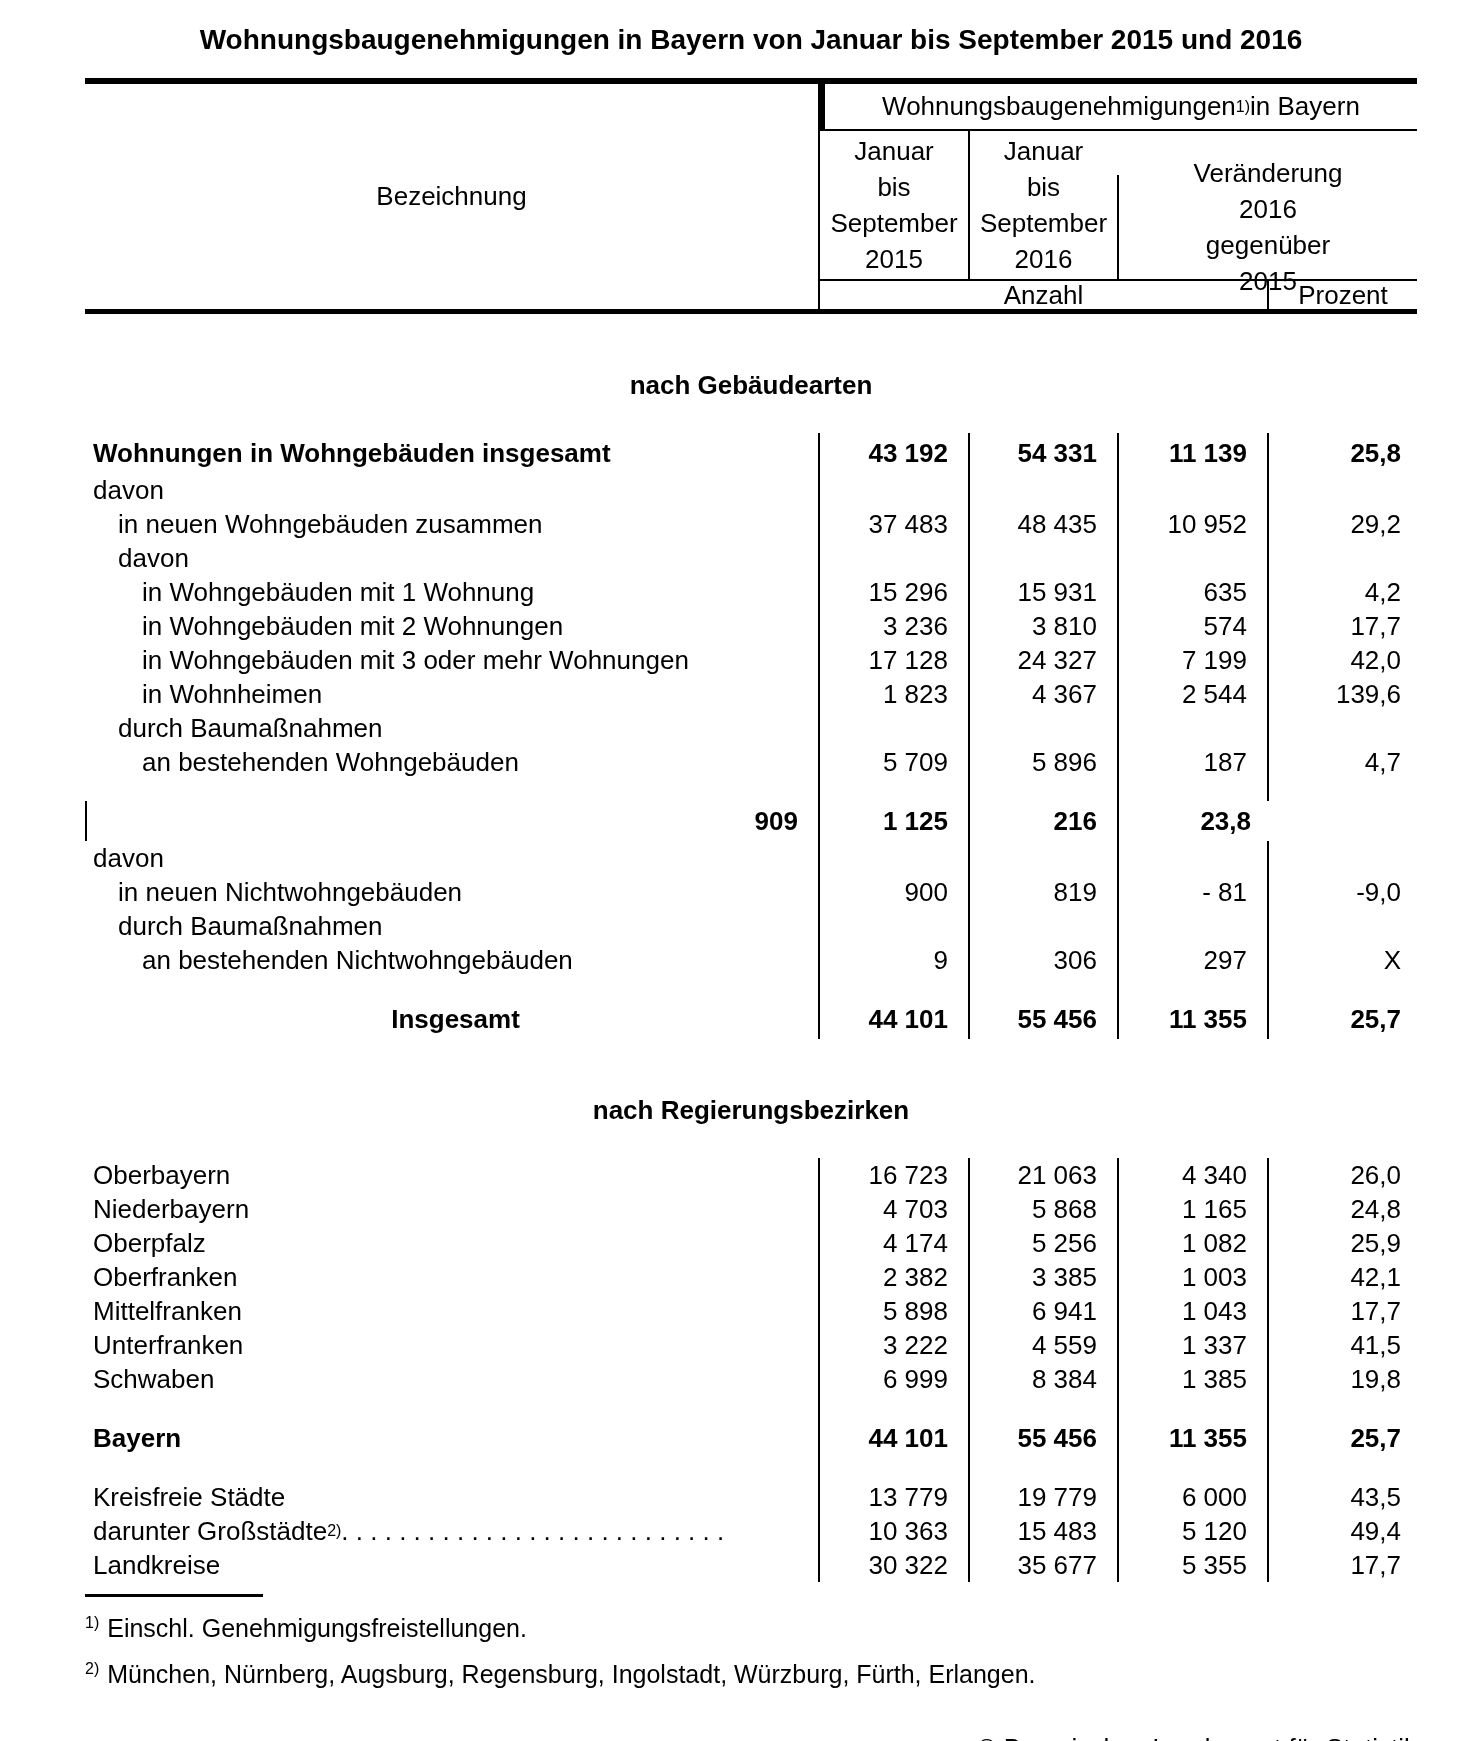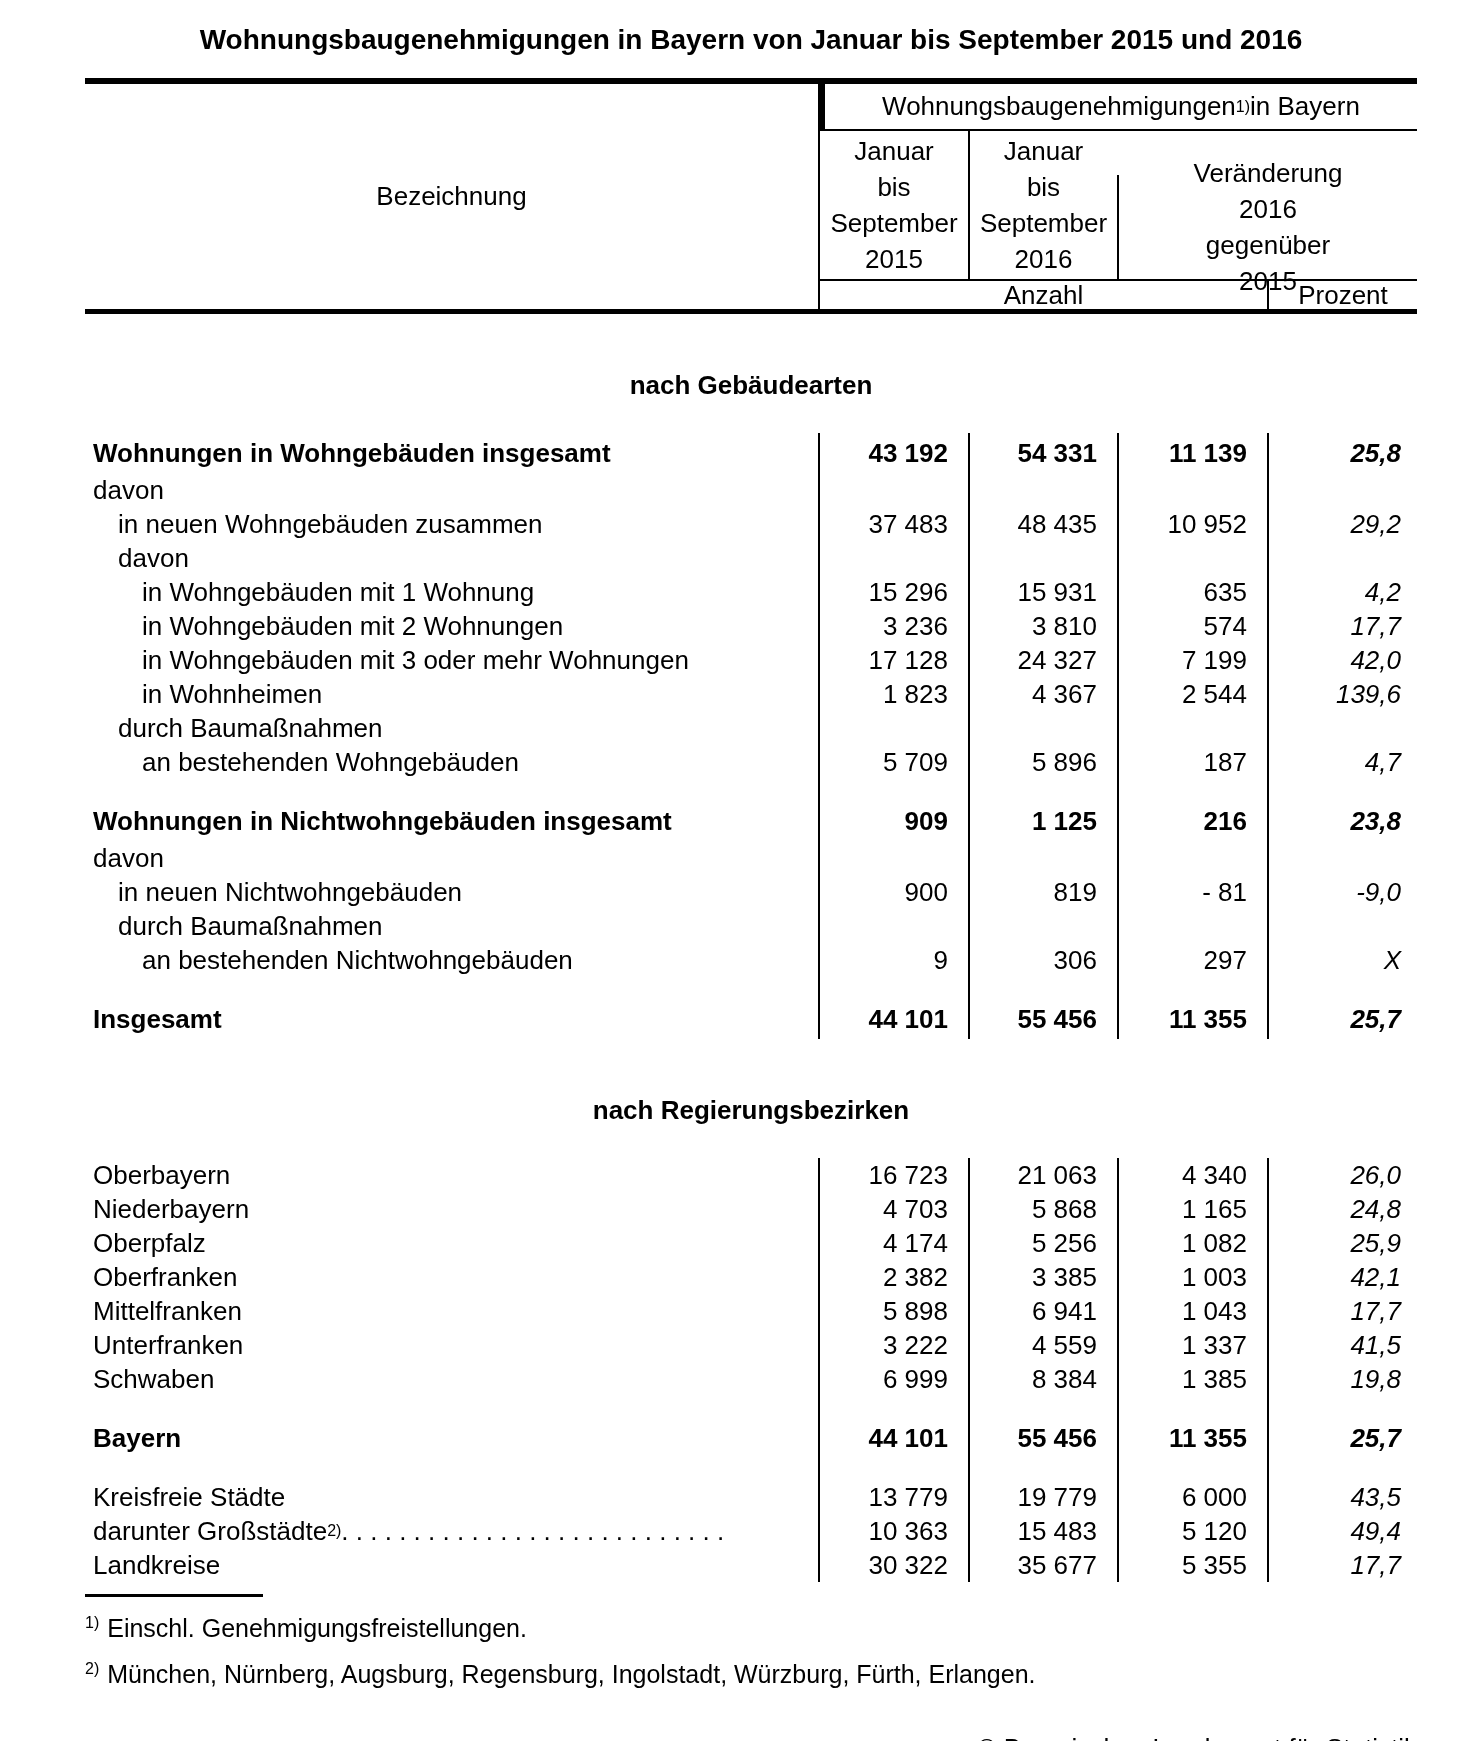--- a/index.html
+++ b/index.html
@@ -47,26 +47,26 @@
   .row{
     display:grid;
     grid-template-columns:733px 150px 149px 150px 150px;
     height:34px;
   }
   .r-bold{height:40px;font-weight:bold;}
   .row.gap{height:22px;}
   .cell{box-sizing:border-box;display:flex;align-items:center;overflow:hidden;}
   .lined{border-left:2px solid #000;}
   .num{justify-content:flex-end;padding-right:20px;white-space:nowrap;}
-  .pct{justify-content:flex-end;padding-right:16px;font-style:italic;white-space:nowrap;padding-left:40px;}
+  .pct{justify-content:flex-end;padding-right:16px;white-space:nowrap;padding-left:40px;}
   .lbl{white-space:nowrap;}
   .ind0{padding-left:8px;}
   .ind1{padding-left:33px;}
   .ind2{padding-left:57px;}
-  .lbl-right{justify-content:flex-start;}
+  .lbl-right{justify-content:center;}
   .leader{display:inline-block;white-space:nowrap;overflow:hidden;max-width:410px;}
   
   .fn-rule{width:178px;border-top:3px solid #000;margin-top:12px;}
   .fn{margin:16px 0 0 0;font-size:25px;line-height:30px;}
   .fn .fnref{margin-right:8px;}
   .copyright{margin:44px 0 0 0;text-align:right;font-size:26px;}
 </style>
 </head>
 <body>
 
@@ -203,23 +203,20 @@
           <div class="cell lined pct">4,7</div>
         </div>
         <div class="row gap">
           <div class="cell"></div>
           <div class="cell lined"></div>
           <div class="cell lined"></div>
           <div class="cell lined"></div>
           <div class="cell lined"></div>
         </div>
         <div class="row r-bold">
-          <div class="cell lbl ind0">
-            <span>Wohnungen in Nichtwohngebäuden insgesamt</span>
-          </div>
           <div class="cell lined num">909</div>
           <div class="cell lined num">1 125</div>
           <div class="cell lined num">216</div>
           <div class="cell lined pct">23,8</div>
         </div>
         <div class="row">
           <div class="cell lbl ind0">
             <span>davon</span>
           </div>
           <div class="cell lined num"></div>

